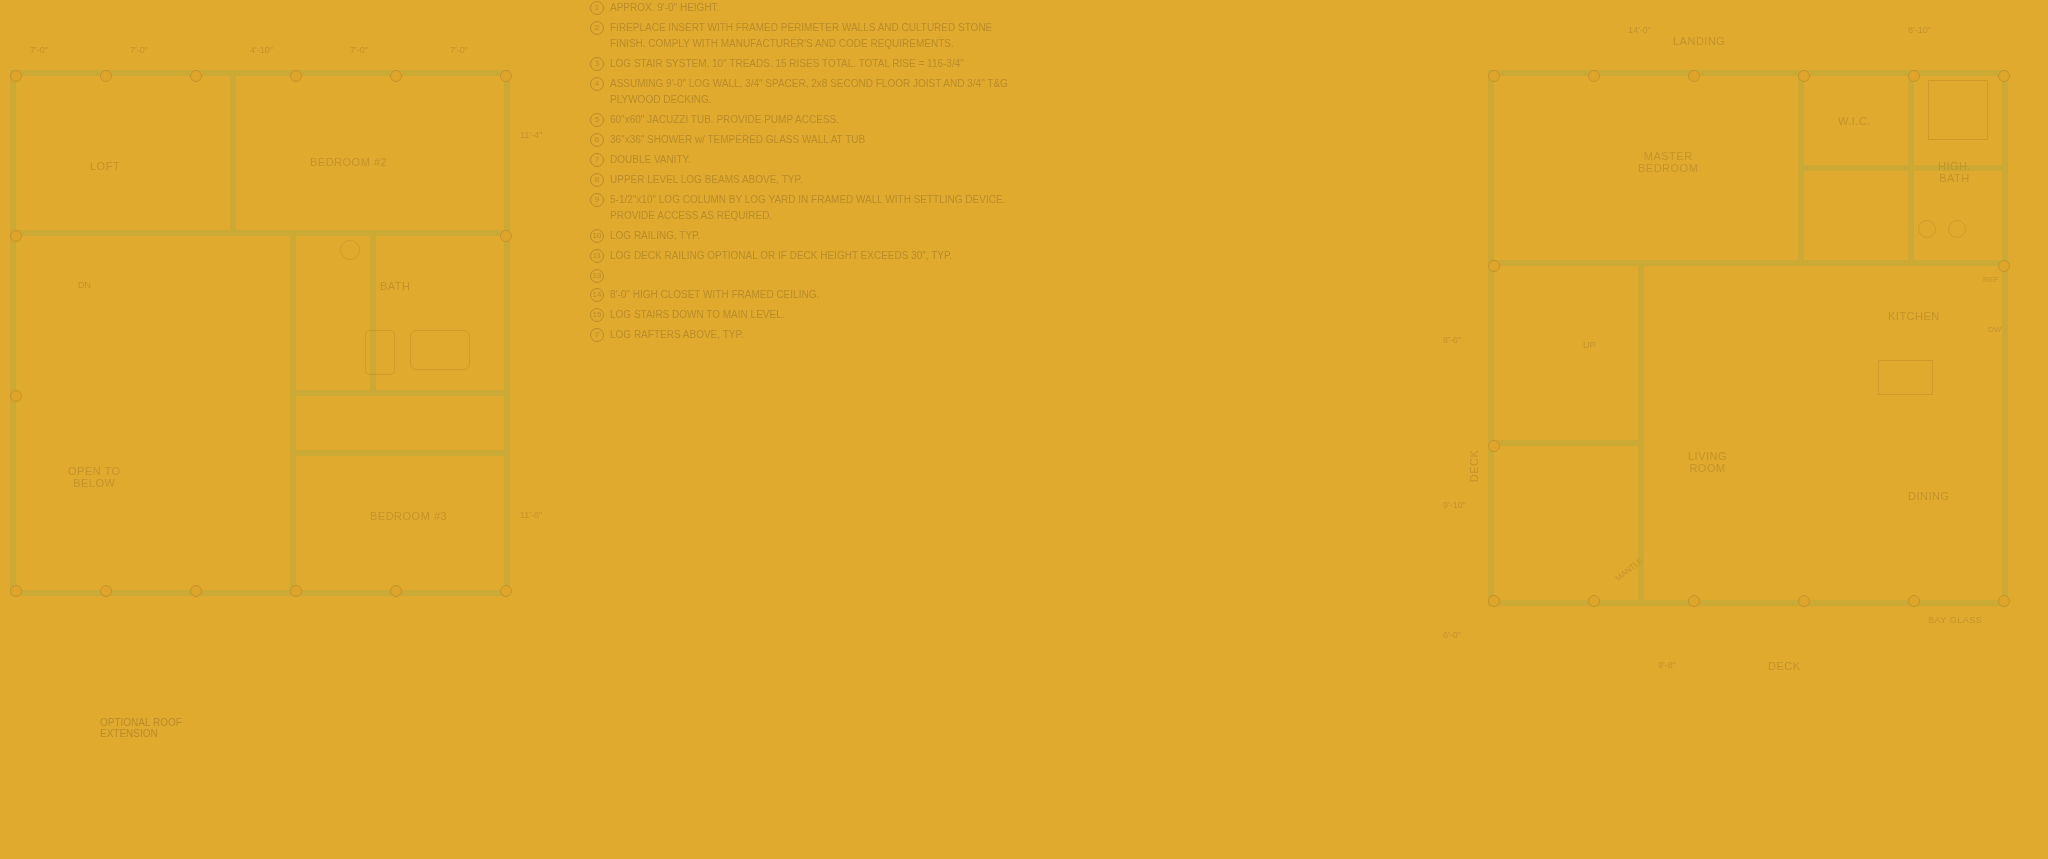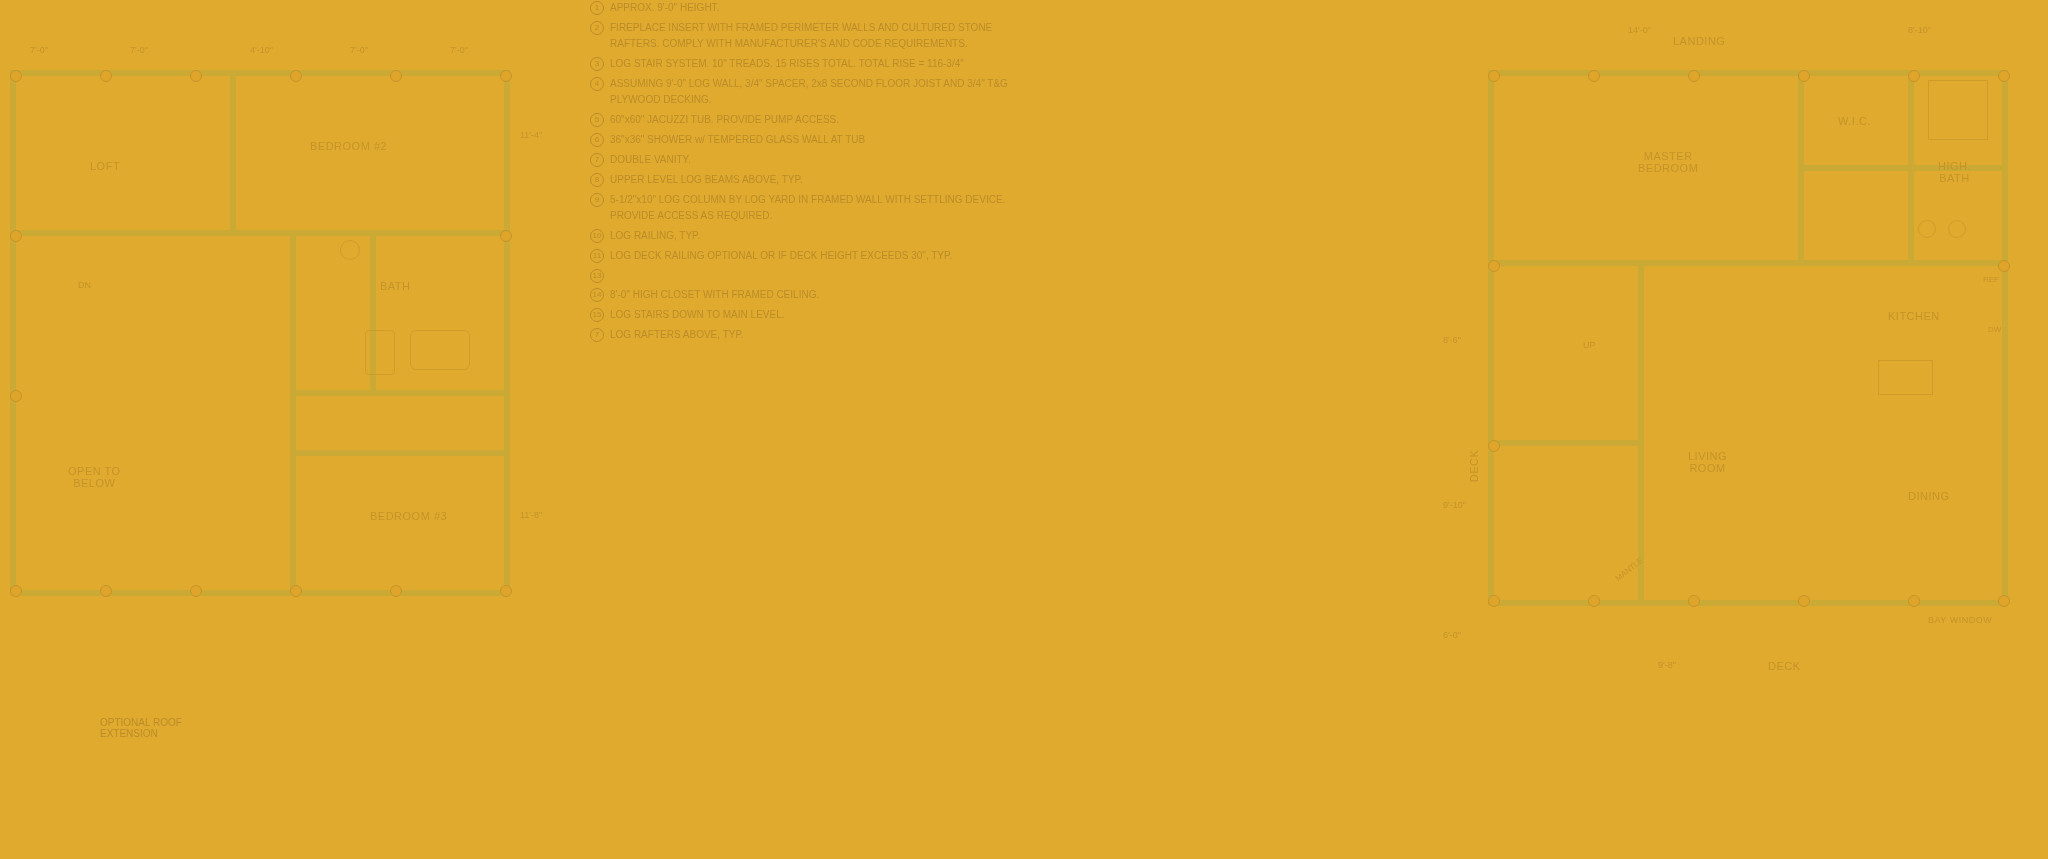--- a/index.html
+++ b/index.html
@@ -143,21 +143,21 @@
       <div class="wall wall-v" style="left:494px;top:40px;height:520px"></div>
 
       <div class="wall wall-h" style="left:0;top:200px;width:500px"></div>
       <div class="wall wall-v" style="left:220px;top:40px;height:160px"></div>
       <div class="wall wall-h" style="left:280px;top:360px;width:220px"></div>
       <div class="wall wall-v" style="left:280px;top:200px;height:360px"></div>
       <div class="wall wall-h" style="left:280px;top:420px;width:220px"></div>
       <div class="wall wall-v" style="left:360px;top:200px;height:160px"></div>
 
       <div class="room-label" style="left:80px;top:130px">LOFT</div>
-      <div class="room-label" style="left:300px;top:110px">BEDROOM #2</div>
+      <div class="room-label" style="left:300px;top:126px">BEDROOM #2</div>
       <div class="room-label" style="left:360px;top:480px">BEDROOM #3</div>
       <div class="room-label" style="left:370px;top:250px">BATH</div>
       <div class="room-label" style="left:58px;top:435px;white-space:pre">OPEN TO
 BELOW</div>
 
       <div class="dim-label" style="left:20px;top:15px">7'-0"</div>
       <div class="dim-label" style="left:120px;top:15px">7'-0"</div>
       <div class="dim-label" style="left:240px;top:15px">4'-10"</div>
       <div class="dim-label" style="left:340px;top:15px">7'-0"</div>
       <div class="dim-label" style="left:440px;top:15px">7'-0"</div>
@@ -205,21 +205,21 @@
 BEDROOM</div>
       <div class="room-label" style="left:350px;top:95px">W.I.C.</div>
       <div class="room-label" style="left:450px;top:140px;white-space:pre-line">HIGH.
 BATH</div>
       <div class="room-label" style="left:400px;top:290px">KITCHEN</div>
       <div class="room-label" style="left:200px;top:430px;white-space:pre-line">LIVING
 ROOM</div>
       <div class="room-label" style="left:420px;top:470px">DINING</div>
       <div class="room-label" style="left:-30px;top:440px;transform:rotate(-90deg)">DECK</div>
       <div class="room-label" style="left:280px;top:640px">DECK</div>
-      <div class="room-label" style="left:440px;top:595px;font-size:9px">BAY WINDOW</div>
+      <div class="room-label" style="left:440px;top:595px;font-size:9px">BAY GLASS</div>
 
       <div class="dim-label" style="left:140px;top:5px">14'-0"</div>
       <div class="dim-label" style="left:420px;top:5px">8'-10"</div>
       <div class="dim-label" style="left:-45px;top:315px">8'-6"</div>
       <div class="dim-label" style="left:-45px;top:480px">9'-10"</div>
       <div class="dim-label" style="left:-45px;top:610px">6'-0"</div>
       <div class="dim-label" style="left:170px;top:640px">9'-8"</div>
       <div class="dim-label" style="left:95px;top:320px">UP</div>
       <div class="dim-label" style="left:495px;top:255px;font-size:8px">REF</div>
       <div class="dim-label" style="left:500px;top:305px;font-size:8px">DW</div>
@@ -247,21 +247,21 @@
       <div class="marker" style="left:510px;top:575px"></div>
     </div>
 
     <div class="notes-column">
       <div class="note-row">
           <span class="note-num">1</span>
           <span>APPROX. 9'-0" HEIGHT.</span>
         </div>
       <div class="note-row">
           <span class="note-num">2</span>
-          <span>FIREPLACE INSERT WITH FRAMED PERIMETER WALLS AND CULTURED STONE RAFTERS. COMPLY WITH MANUFACTURER'S AND CODE REQUIREMENTS.</span>
+          <span>FIREPLACE INSERT WITH FRAMED PERIMETER WALLS AND CULTURED STONE FINISH. COMPLY WITH MANUFACTURER'S AND CODE REQUIREMENTS.</span>
         </div>
       <div class="note-row">
           <span class="note-num">3</span>
           <span>LOG STAIR SYSTEM. 10" TREADS. 15 RISES TOTAL. TOTAL RISE = 116-3/4"</span>
         </div>
       <div class="note-row">
           <span class="note-num">4</span>
           <span>ASSUMING 9'-0" LOG WALL, 3/4" SPACER, 2x8 SECOND FLOOR JOIST AND 3/4" T&amp;G PLYWOOD DECKING.</span>
         </div>
       <div class="note-row">

